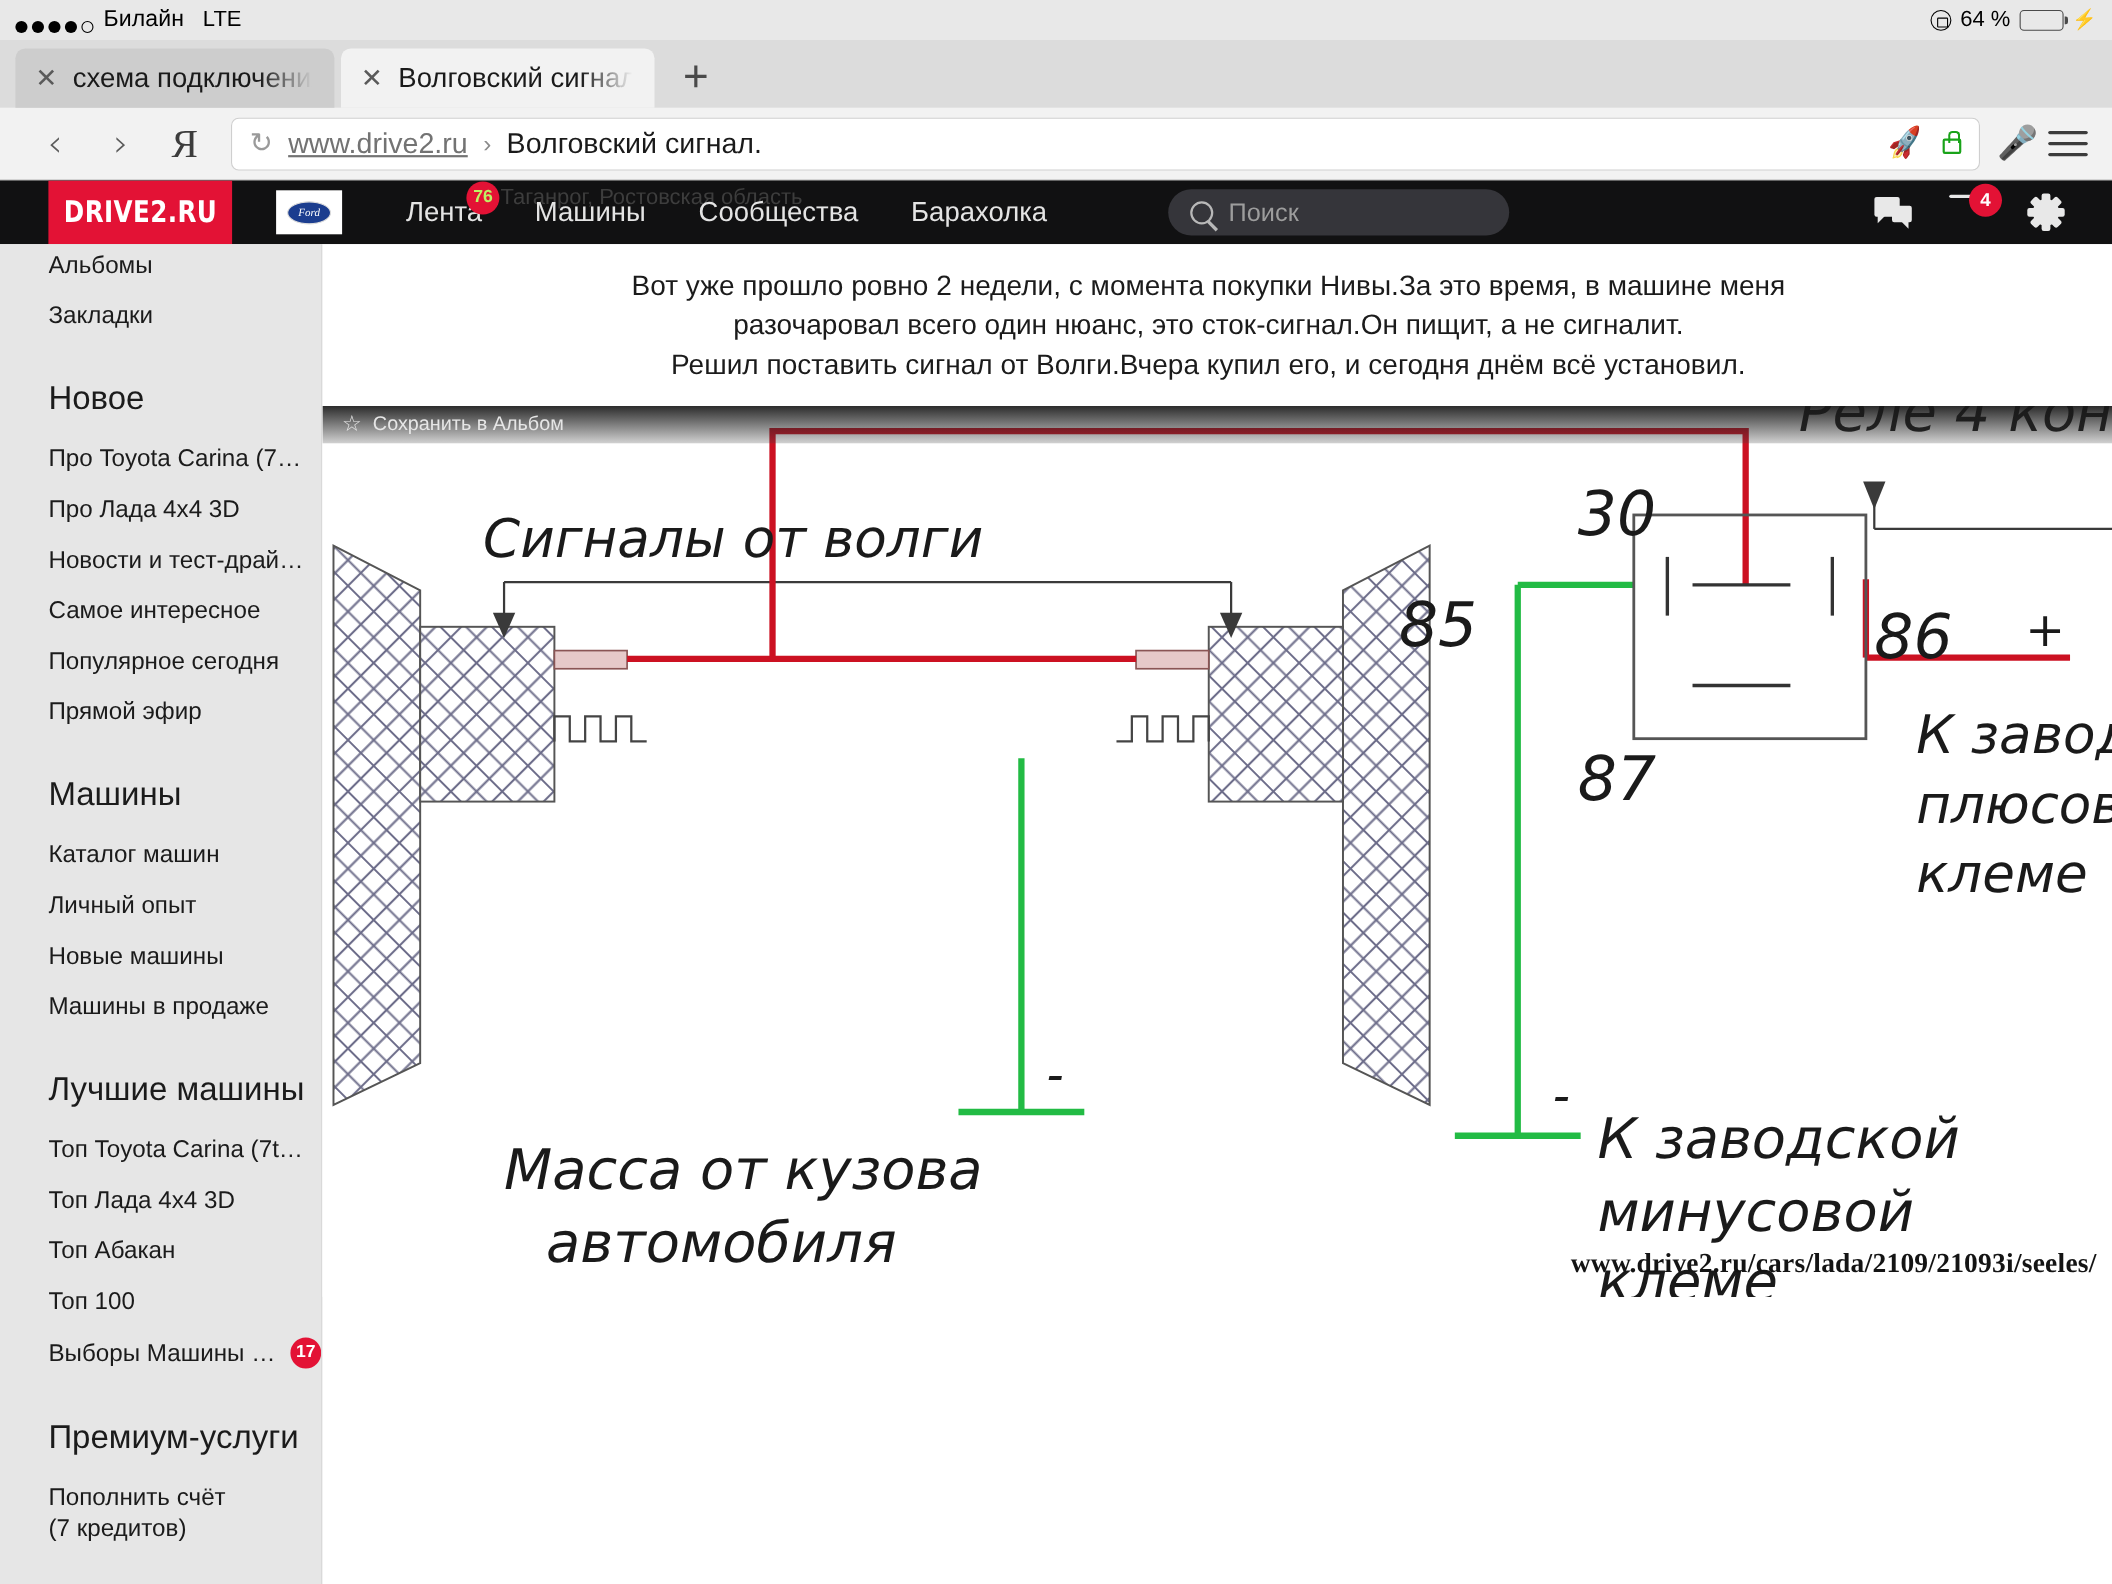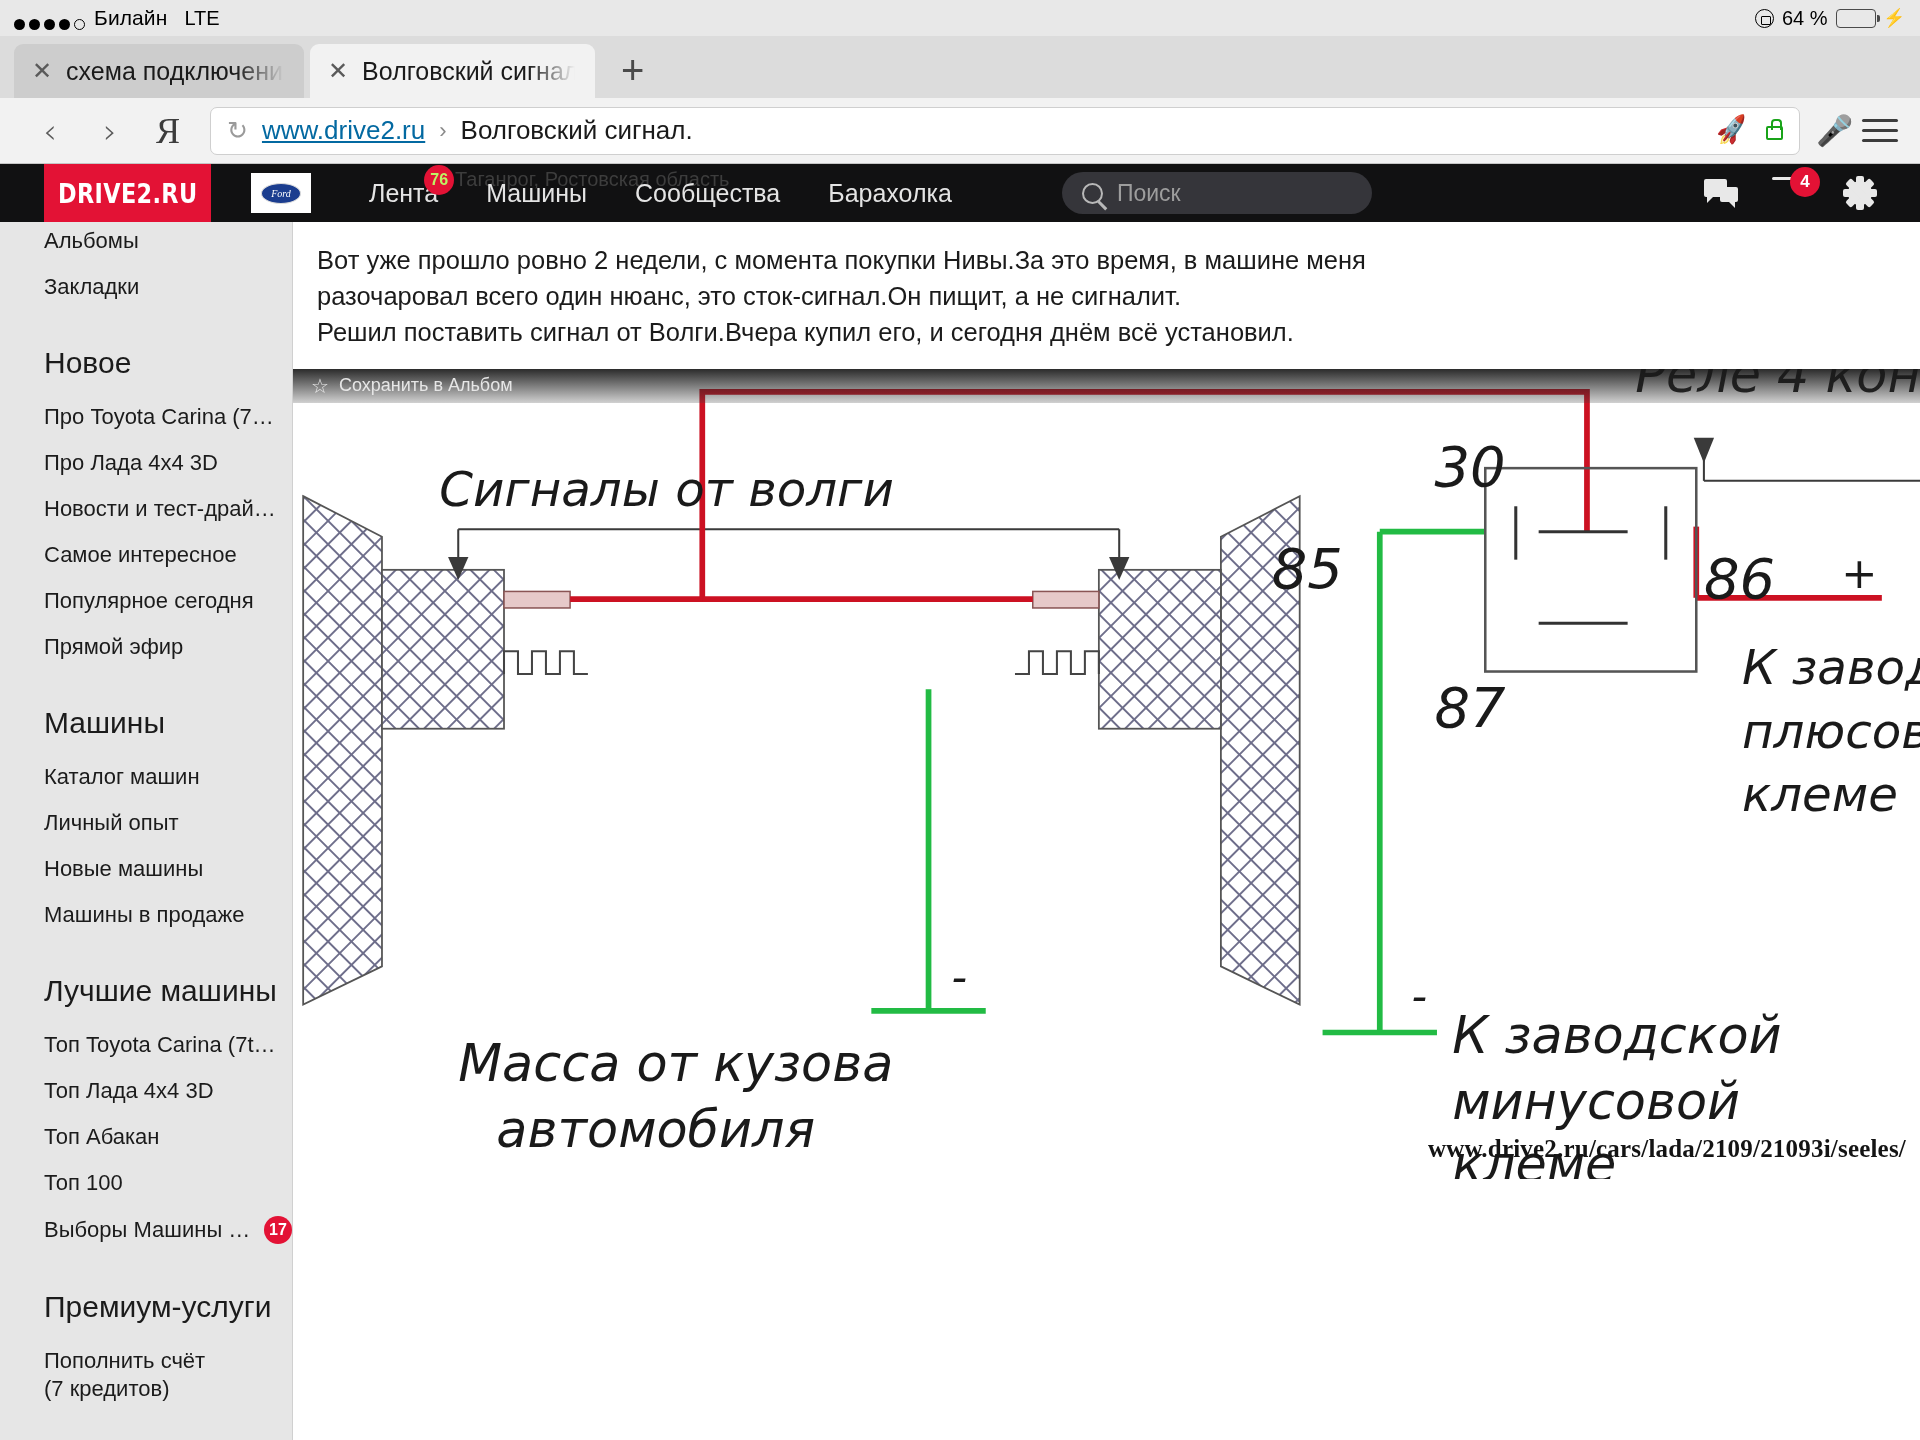--- a/index.html
+++ b/index.html
@@ -92,21 +92,21 @@
   .ya-logo {
     font-size: 36px; color: #3c3c3c; width: 52px; text-align: center;
     font-family: "Liberation Serif", serif; font-weight: 400;
   }
   .urlbox {
     flex: 1; height: 48px; background: #fff; border: 1px solid #cfcfcf;
     border-radius: 7px; display: flex; align-items: center;
     padding: 0 16px; gap: 14px; margin: 0 12px;
   }
   .reload { font-size: 25px; color: #9a9a9a; line-height: 1; }
-  .url-host { font-size: 26px; color: #0369a1; text-decoration: underline; }
+  .url-host { font-size: 26px; color: #737373; text-decoration: underline; }
   .url-sep { font-size: 22px; color: #8a8a8a; }
   .url-title { font-size: 26px; color: #1a1a1a; }
   .url-spacer { flex: 1; }
   .rocket { font-size: 26px; color: #2a60c8; transform: rotate(-8deg); }
   .lock-ico {
     width: 17px; height: 14px; border: 2.2px solid #19a319; border-radius: 2px;
     position: relative; margin-left: 4px; margin-top: 4px;
   }
   .lock-ico::before {
     content: ""; position: absolute; left: 3px; top: -9px;
@@ -246,21 +246,21 @@
   .sb-first { margin-top: -4px; }
 
   .content {
     flex: 1; background: #fff; position: relative; overflow: hidden;
     border-left: 1px solid #d0d0d0;
   }
   .article-text {
     padding: 20px 40px 0 24px;
     font-size: 25.5px; line-height: 1.42; color: #1b1b1b;
   }
-  .article-text p { margin: 0; }
+  .article-text p { margin: 0; text-align: center; }
   .bold { font-weight: bold; }
 
   
   .img-wrap {
     position: relative; margin-top: 18px; width: 100%;
     height: 810px; overflow: hidden; background: #fff;
   }
   .img-topbar {
     position: absolute; left: 0; top: 0; width: 100%; height: 34px;
     background: linear-gradient(180deg, rgba(25,25,25,.92), rgba(70,70,70,.25));

